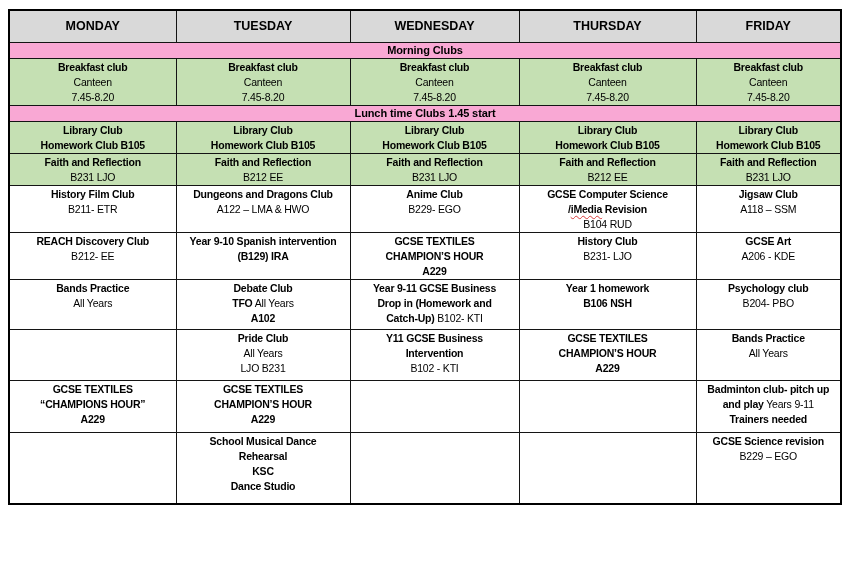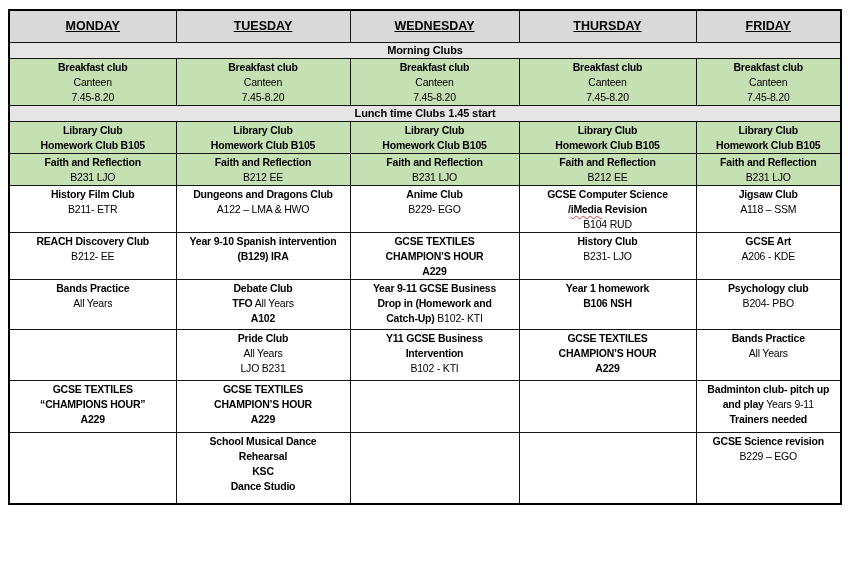--- a/index.html
+++ b/index.html
@@ -40,24 +40,24 @@
   .b{font-weight:bold;}
   .sq{
     text-decoration-line:underline;
     text-decoration-style:wavy;
     text-decoration-color:#d83b3b;
     text-decoration-thickness:1px;
     text-underline-offset:2px;
     text-decoration-skip-ink:none;
   }
   tr.bg-gray{background:#d9d9d9;}
-  tr.bg-blue{background:#e5e5e5;border-radius:8px;}
+  tr.bg-blue{background:#f9a8d4;border-radius:8px;}
   tr.bg-green{background:#c5e0b3;}
   tr.bg-white{background:#ffffff;margin-top:8px;}
-  tr[data-kind="days-header"]{height:32px;text-decoration:underline;}
+  tr[data-kind="days-header"]{height:32px;}
   tr[data-kind="section-morning"],tr[data-kind="section-lunch"]{height:16px;}
   tr[data-kind="breakfast"]{height:46px;margin-left:33px;}
   tr[data-kind="library"]{height:31px;}
   tr[data-kind="faith"]{height:31px;}
   tr[data-kind="clubs-1"]{height:47px;}
   tr[data-kind="clubs-2"]{height:47px;}
   tr[data-kind="clubs-3"]{height:50px;}
   tr[data-kind="clubs-4"]{height:51px;}
   tr[data-kind="clubs-5"]{height:52px;}
   tr[data-kind="clubs-6"]{height:72px;}

